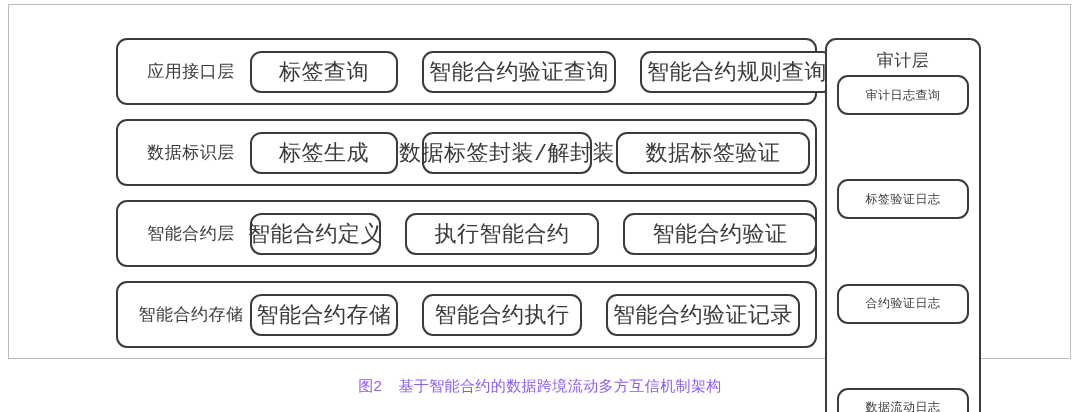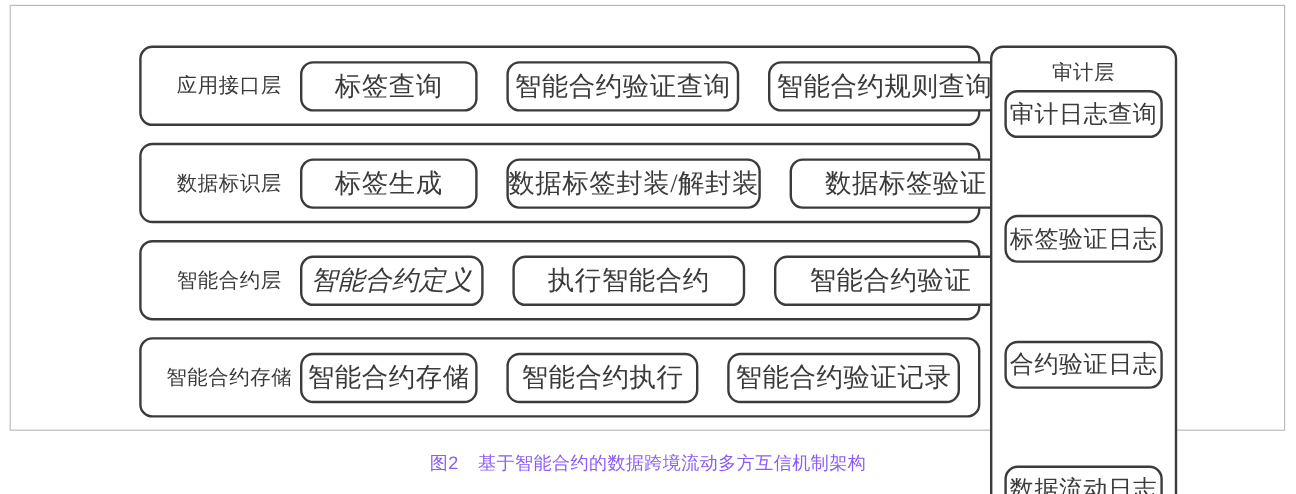--- a/index.html
+++ b/index.html
@@ -89,24 +89,24 @@
     color: #3a3a3a;
     white-space: nowrap;
   }
 
   
   .row-apply .pill:nth-child(1) { width: 148px; margin-right: 24px; }
   .row-apply .pill:nth-child(2) { width: 194px; margin-right: 24px; }
   .row-apply .pill:nth-child(3) { width: 194px; }
 
   .row-mark .pill:nth-child(1) { width: 148px; margin-right: 24px; }
-  .row-mark .pill:nth-child(2) { width: 212px; margin-right: 24px; }
+  .row-mark .pill:nth-child(2) { width: 170px; margin-right: 24px; font-family: Liberation Mono, monospace; }
   .row-mark .pill:nth-child(3) { width: 194px; }
 
-  .row-contract .pill:nth-child(1) { width: 153px; margin-right: 24px; font-style: italic; }
+  .row-contract .pill:nth-child(1) { width: 131px; margin-right: 24px; }
   .row-contract .pill:nth-child(2) { width: 194px; margin-right: 24px; }
   .row-contract .pill:nth-child(3) { width: 194px; }
 
   .row-chain .pill:nth-child(1) { width: 148px; margin-right: 24px; }
   .row-chain .pill:nth-child(2) { width: 160px; margin-right: 24px; }
   .row-chain .pill:nth-child(3) { width: 194px; }
 
   
   .audit-panel {
     position: absolute;
@@ -145,21 +145,21 @@
   .audit-pill {
     border: 2.2px solid #3b3b3b;
     border-radius: 11px;
     background: #ffffff;
     box-sizing: border-box;
     height: 40px;
     width: 100%;
     display: flex;
     align-items: center;
     justify-content: center;
-    font-size: 20px;
+    font-size: 12px;
     letter-spacing: 0.5px;
     color: #3a3a3a;
     white-space: nowrap;
   }
 
   
   .caption {
     position: absolute;
     left: 0;
     top: 377px;

